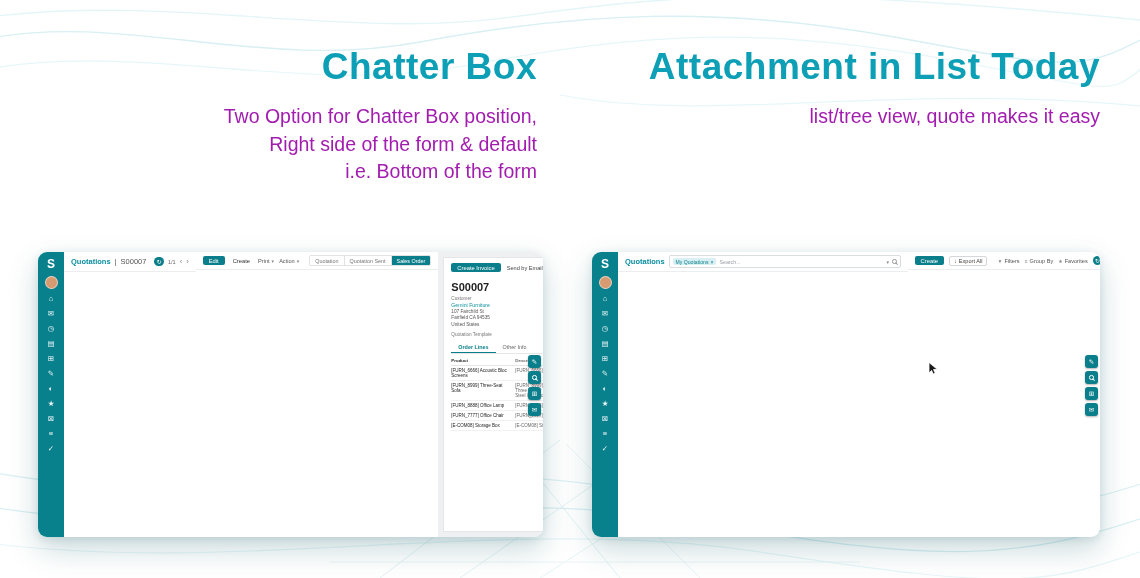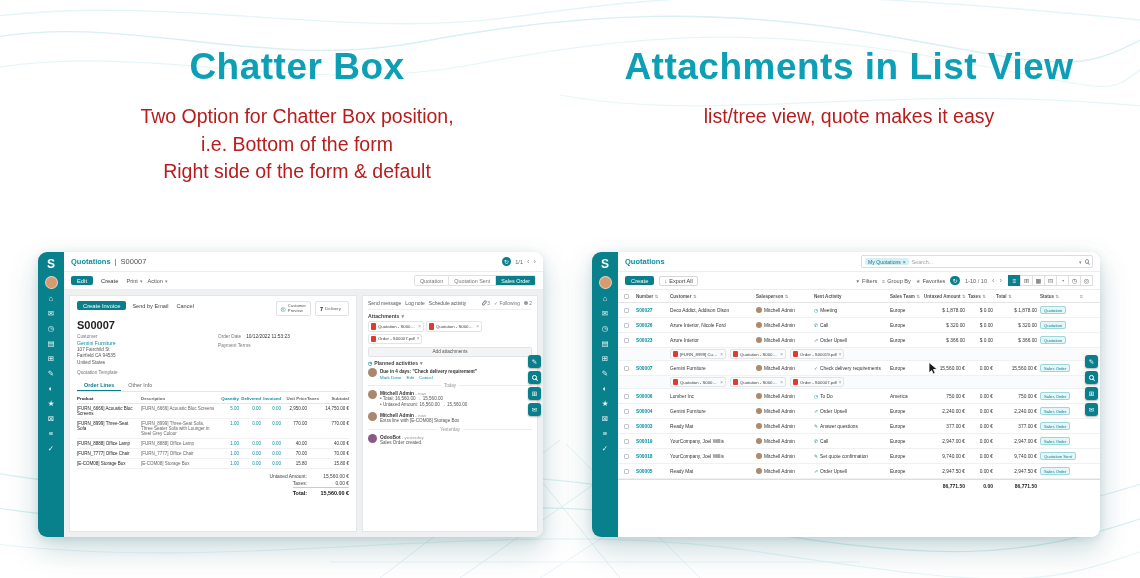--- a/index.html
+++ b/index.html
@@ -1,34 +1,34 @@
 <!DOCTYPE html>
 <html><head>
 <meta charset="utf-8">
 <style>
   *{box-sizing:border-box;margin:0;padding:0}
   html,body{width:1140px;height:578px}
   body{position:relative;background:#ffffff;font-family:"Liberation Sans",sans-serif;overflow:hidden}
   .waves{position:absolute;inset:0;z-index:0}
   
-  .hero{position:absolute;text-align:center;z-index:1}
+  .hero{position:absolute;text-align:right;z-index:1}
   .hero-left{left:57px;top:46px;width:480px}
   .hero-right{left:598px;top:46px;width:502px}
   .hero-title{font-size:37px;font-weight:bold;color:#0c9fb5;letter-spacing:.5px;margin-bottom:15px}
-  .hero-sub{font-size:19.5px;color:#b91c1c;line-height:1.42}
+  .hero-sub{font-size:19.5px;color:#a21caf;line-height:1.42}
   
   .shot{position:absolute;background:#fff;border-radius:9px;display:flex;z-index:2;overflow:hidden;
         box-shadow:0 12px 30px rgba(8,80,92,.22),0 2px 8px rgba(8,80,92,.12)}
   .shot-left{left:38px;top:252px;width:505px;height:285px}
   .shot-right{left:592px;top:252px;width:508px;height:285px}
   .sidebar{width:26px;background:#08818d;display:flex;flex-direction:column;align-items:center;padding:5px 0;gap:4.5px;flex-shrink:0}
   .logo{color:#fff;font-weight:bold;font-size:12px;line-height:14px}
   .avatar-top{width:13px;height:13px;border-radius:50%;background:#d79b72;border:1px solid rgba(255,255,255,.55)}
   .sicon{color:rgba(255,255,255,.92);font-size:7.5px;line-height:1;height:10.5px;display:flex;align-items:center}
-  .main{flex:1;display:flex;flex-direction:column;min-width:0}
+  .main{flex:1;display:flex;min-width:0}
   .topbar{height:20px;display:flex;align-items:center;padding:0 7px;border-bottom:1px solid #ebedef;background:#fff;flex-shrink:0;gap:4px}
   .crumb-app{color:#0a8fa0;font-size:7.5px;font-weight:bold}
   .crumb-sep,.crumb-rec{color:#555;font-size:7.5px}
   .controlbar{height:18px;display:flex;align-items:center;padding:0 7px;background:#fff;border-bottom:1px solid #ebedef;gap:5px;flex-shrink:0}
   .btn-teal{background:#0a7f8b;color:#fff;font-size:5.8px;padding:1.5px 6px;border-radius:2px;white-space:nowrap}
   .btn-plain{color:#333;font-size:5.8px;padding:1.5px 3px;white-space:nowrap}
   .btn-outline{border:1px solid #d5d8da;color:#444;font-size:5.6px;padding:1px 4px;border-radius:2px;display:flex;gap:2px;align-items:center;white-space:nowrap}
   .menu-lbl{color:#555;font-size:5.6px;display:flex;align-items:center;gap:2px;white-space:nowrap}
   .caret{font-size:5px;color:#888}
   .spacer{flex:1}
@@ -155,26 +155,26 @@
   <path d="M540,578 L720,462" stroke="#e0f1f4" stroke-width="0.8"></path>
   <path d="M620,578 L500,430" stroke="#d9edf1" stroke-width="0.8"></path>
   <path d="M700,578 L566,444" stroke="#e0f1f4" stroke-width="0.8"></path>
   <path d="M330,562 L860,562" stroke="#e4f3f6" stroke-width="0.8"></path>
 </svg>
 
 <section class="hero hero-left">
   <div class="hero-title">Chatter Box</div>
   <div class="hero-sub">
     <div>Two Option for Chatter Box position,</div>
+    <div>Right side of the form &amp; default</div>
     <div>i.e. Bottom of the form</div>
-    <div>Right side of the form &amp; default</div>
   </div>
 </section>
 <section class="hero hero-right">
-  <div class="hero-title">Attachments in List View</div>
+  <div class="hero-title">Attachment in List Today</div>
   <div class="hero-sub">
     <div>list/tree view, quote makes it easy</div>
   </div>
 </section>
 
 <div class="shot shot-left">
   <aside class="sidebar">
     <span class="logo">S</span>
     <span class="avatar-top"></span>
     <span class="sicon">⌂</span>

